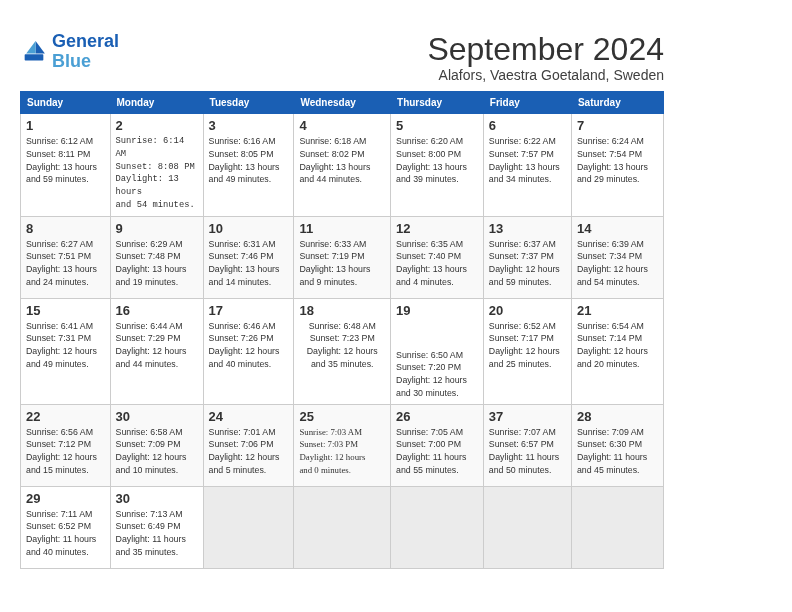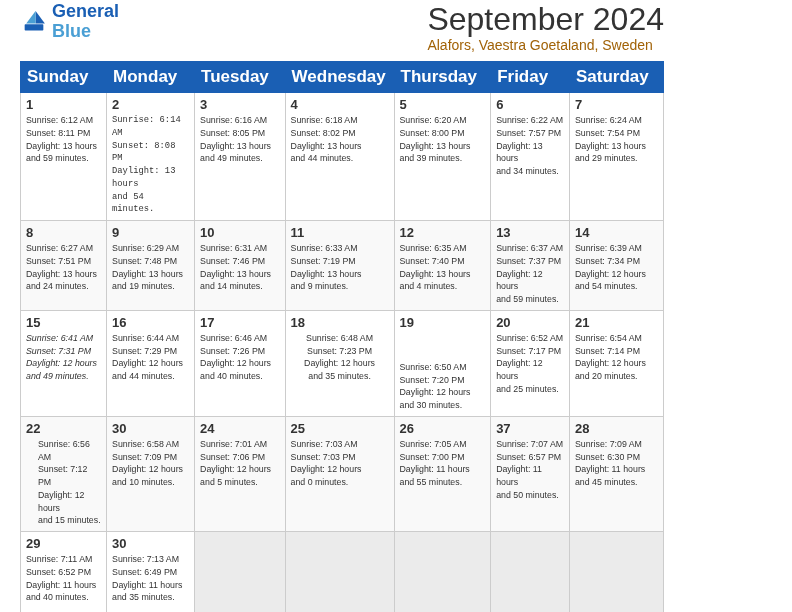--- a/index.html
+++ b/index.html
@@ -6,21 +6,21 @@
     body {
       font-family: Arial, sans-serif;
       background: #fff;
       width: 792px;
       height: 612px;
       overflow: hidden;
     }
     .page {
       width: 684px;
       height: 612px;
-      padding: 2px 20px 10px 20px;
+      padding: 32px 20px 10px 20px;
       background: #fff;
     }
     .header {
       display: flex;
       align-items: flex-start;
       justify-content: space-between;
       margin-bottom: 8px;
     }
     .logo {
       display: flex;
@@ -34,43 +34,43 @@
       line-height: 1.1;
     }
     .logo-text span {
       color: #1a5fb4;
     }
     .logo-icon {
       width: 28px;
       height: 28px;
     }
     .title-block {
-      text-align: left;
+      text-align: right;
     }
     .month-title {
       font-size: 32px;
       font-weight: normal;
       color: #333;
       line-height: 1.1;
     }
     .subtitle {
       font-size: 14px;
-      color: #a16207;
+      color: #404040;
     }
     table {
       width: 100%;
       border-collapse: collapse;
       font-size: 9.5px;
     }
     thead tr th {
       background: #1a5fb4;
       color: #fff;
       text-align: left;
       padding: 5px 6px;
-      font-size: 17px;
+      font-size: 10px;
       font-weight: bold;
       border: 1px solid #1a5fb4;
     }
     tbody tr td {
       border: 1px solid #ccc;
       vertical-align: top;
       padding: 4px 5px;
       height: 82px;
       width: 113px;
       color: #333;
@@ -230,21 +230,21 @@
             <span class="day-num">14</span>
             <div class="day-info" style="white-space: pre-line;">Sunrise: 6:39 AM
 Sunset: 7:34 PM
 Daylight: 12 hours
 and 54 minutes.</div>
           </td>
         </tr>
         <tr>
           <td>
             <span class="day-num">15</span>
-            <div class="day-info" style="white-space: pre-line; font-style: italic;">Sunrise: 6:41 AM
+            <div class="day-info" style="white-space: pre-line;">Sunrise: 6:41 AM
 Sunset: 7:31 PM
 Daylight: 12 hours
 and 49 minutes.</div>
           </td>
           <td>
             <span class="day-num">16</span>
             <div class="day-info" style="white-space: pre-line;">Sunrise: 6:44 AM
 Sunset: 7:29 PM
 Daylight: 12 hours
 and 44 minutes.</div>
@@ -281,42 +281,42 @@
             <span class="day-num">21</span>
             <div class="day-info" style="white-space: pre-line;">Sunrise: 6:54 AM
 Sunset: 7:14 PM
 Daylight: 12 hours
 and 20 minutes.</div>
           </td>
         </tr>
         <tr>
           <td>
             <span class="day-num">22</span>
-            <div class="day-info" style="white-space: pre-line; margin-left: 12px;">Sunrise: 6:56 AM
+            <div class="day-info" style="white-space: pre-line;">Sunrise: 6:56 AM
 Sunset: 7:12 PM
 Daylight: 12 hours
 and 15 minutes.</div>
           </td>
           <td>
             <span class="day-num">30</span>
             <div class="day-info" style="white-space: pre-line;">Sunrise: 6:58 AM
 Sunset: 7:09 PM
 Daylight: 12 hours
 and 10 minutes.</div>
           </td>
           <td>
             <span class="day-num">24</span>
             <div class="day-info" style="white-space: pre-line;">Sunrise: 7:01 AM
 Sunset: 7:06 PM
 Daylight: 12 hours
 and 5 minutes.</div>
           </td>
           <td>
             <span class="day-num">25</span>
-            <div class="day-info" style="white-space: pre-line;">Sunrise: 7:03 AM
+            <div class="day-info" style="white-space: pre-line; font-family: Liberation Serif, serif;">Sunrise: 7:03 AM
 Sunset: 7:03 PM
 Daylight: 12 hours
 and 0 minutes.</div>
           </td>
           <td>
             <span class="day-num">26</span>
             <div class="day-info" style="white-space: pre-line;">Sunrise: 7:05 AM
 Sunset: 7:00 PM
 Daylight: 11 hours
 and 55 minutes.</div>

